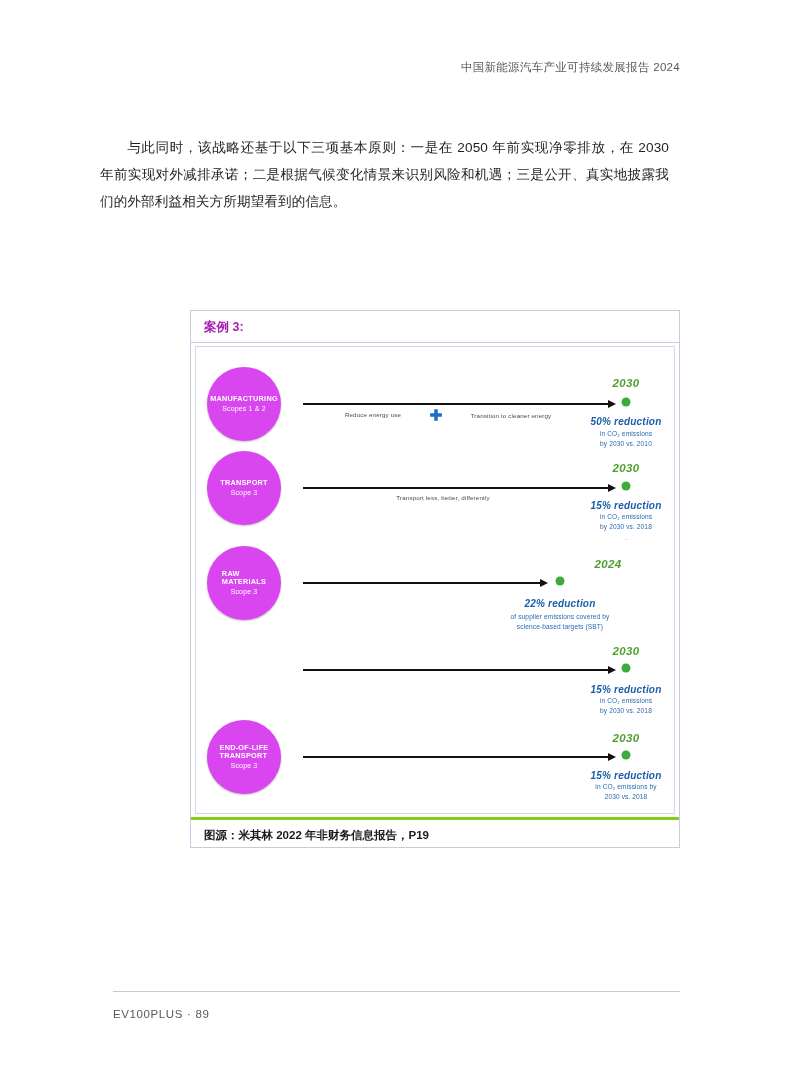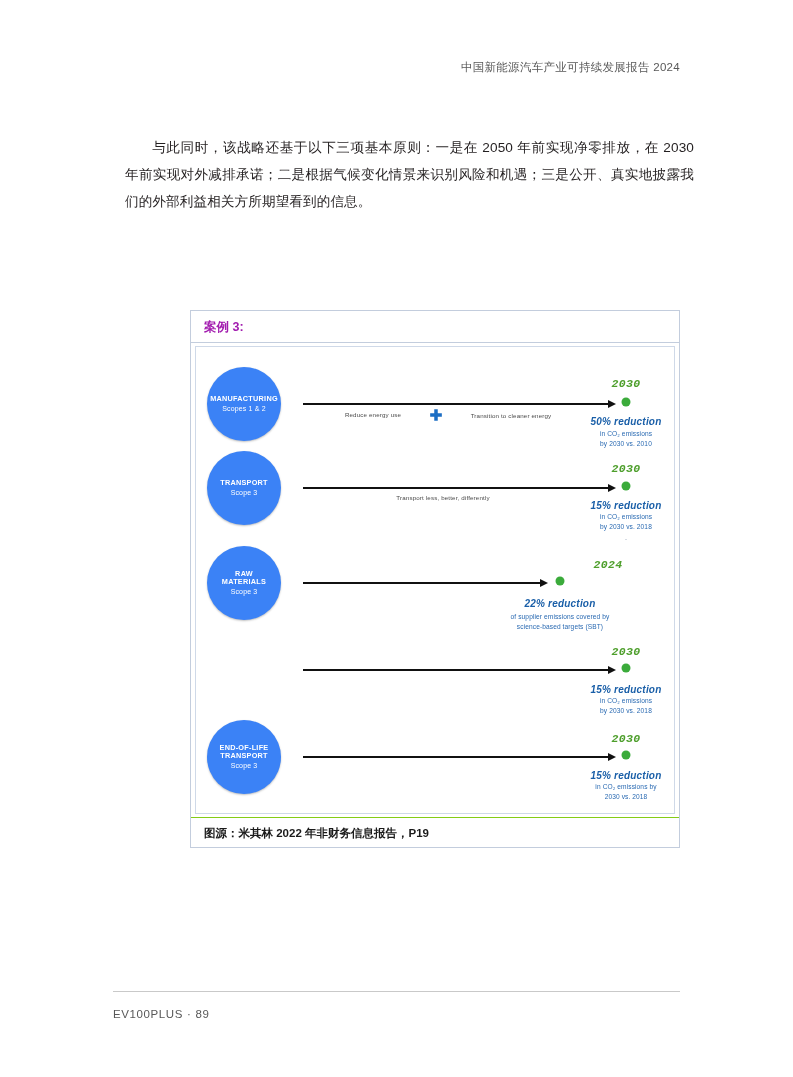--- a/index.html
+++ b/index.html
@@ -24,21 +24,21 @@
     width: 567px;
     text-align: right;
     font-size: 11.5px;
     color: #585858;
     letter-spacing: .3px;
   }
 
   
   .body-copy {
     position: absolute;
-    left: 125px;
+    left: 100px;
     top: 134px;
     width: 569px;
   }
   .para {
     font-size: 13.6px;
     line-height: 27px;
     text-align: justify;
     text-indent: 2em;
     color: #231f20;
     margin: 0 0 12px 0;
@@ -74,38 +74,38 @@
     background: #ffffff;
     overflow: hidden;
   }
   .case-caption {
     height: 30px;
     line-height: 30px;
     padding-left: 13px;
     font-size: 11.5px;
     font-weight: bold;
     color: #1a1a1a;
-    border-top: 1px solid #84cc16;
+    border-top: 3px solid #84cc16;
     box-sizing: border-box;
     margin-top: 3px;
   }
 
   
   .node-circle {
     position: absolute;
     width: 74px;
     height: 74px;
     border-radius: 50%;
-    background: #3b82f6;
+    background: #d946ef;
     color: #ffffff;
     display: flex;
     flex-direction: column;
     align-items: center;
     justify-content: center;
-    text-align: center;
+    text-align: left;
     line-height: 1.15;
     box-shadow: 0 1px 2px rgba(0,0,0,.25);
   }
   .node-title {
     font-size: 7.3px;
     font-weight: bold;
     letter-spacing: .25px;
     white-space: pre-line;
   }
   .node-scope {
@@ -147,21 +147,20 @@
 
   .year-label {
     position: absolute;
     transform: translate(-50%, -50%);
     font-size: 11.5px;
     font-weight: bold;
     font-style: italic;
     color: #4e9f2c;
     letter-spacing: .4px;
     white-space: nowrap;
-    font-family: Liberation Mono, monospace;
   }
   .green-dot {
     position: absolute;
     width: 9px;
     height: 9px;
     border-radius: 50%;
     background: #3bab3b;
     transform: translate(-50%, -50%);
   }
   .reduction-label {

